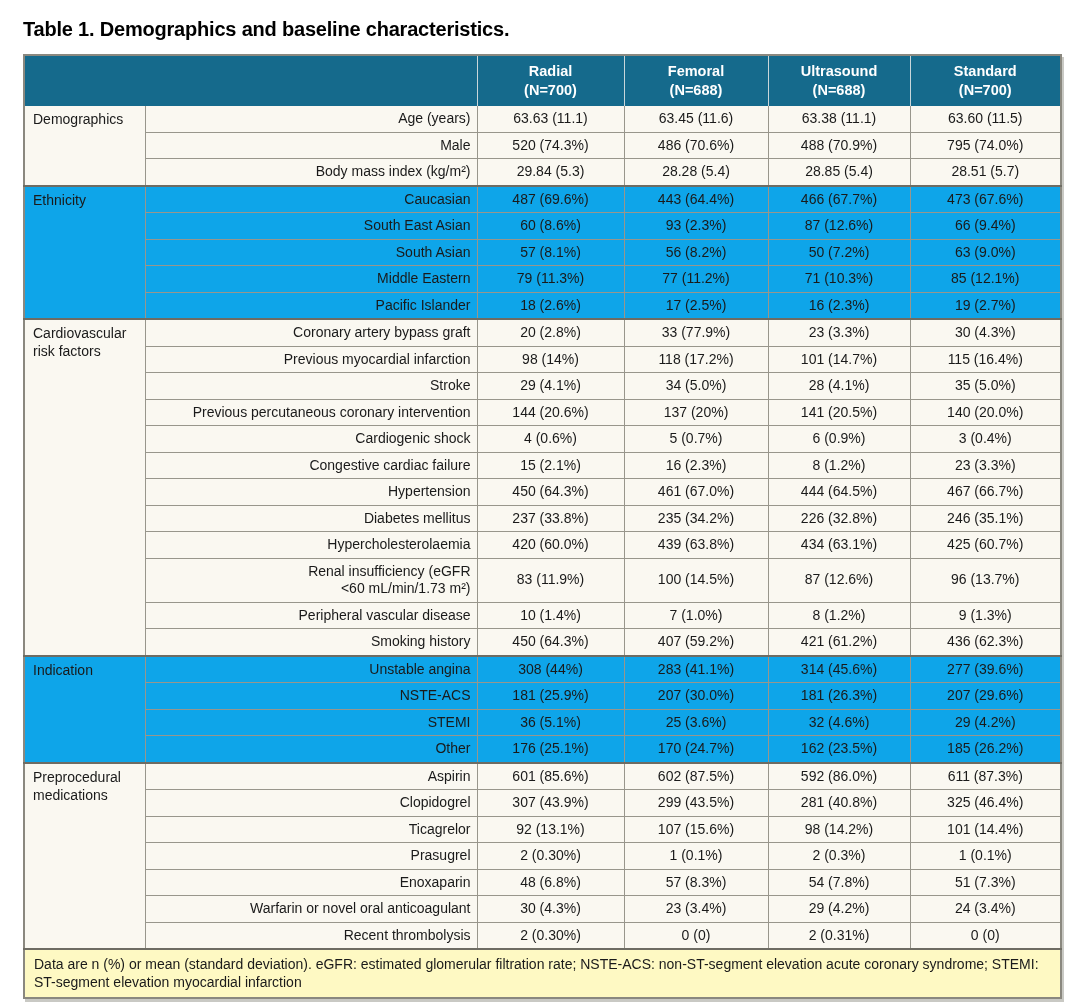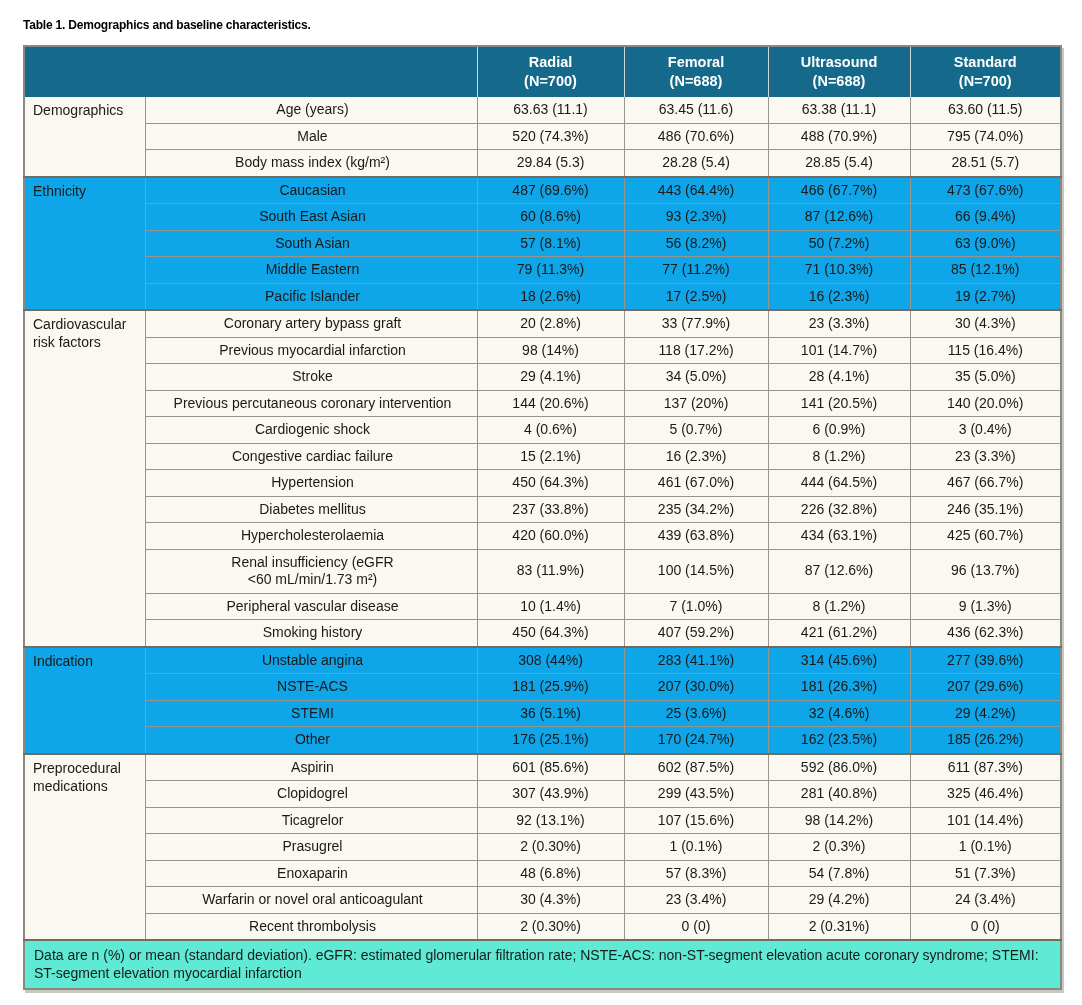--- a/index.html
+++ b/index.html
@@ -4,21 +4,21 @@
 <style>
   * { margin: 0; padding: 0; box-sizing: border-box; }
   html, body {
     width: 1082px; height: 1005px;
     background: #ffffff;
     font-family: "Liberation Sans", sans-serif;
     color: #1a1a1a;
   }
   .page { padding: 16px 22px 0 23px; }
   .table-title {
-    font-size: 12px;
+    font-size: 20px;
     font-weight: bold;
     letter-spacing: -0.2px;
     margin: 2px 0 13px 0;
     color: #000;
   }
   table.demo-table {
     border-collapse: collapse;
     table-layout: fixed;
     width: 1037px;
     font-size: 14px;
@@ -58,28 +58,28 @@
   tbody tr.plain td { background: #faf8f1; }
   tbody tr.beige td { background: #0ea5e9; }
 
   td.group-cell {
     vertical-align: top;
     padding: 4px 4px 22px 8px;
     border-left: none;
     line-height: 1.3;
   }
   td.char-cell {
-    text-align: center;
+    text-align: right;
     padding-left: 9px;
     white-space: pre-line;
   }
   td.val-cell { text-align: center; }
 
   tfoot td {
-    background: #5eead4;
+    background: #fef9c3;
     border-top: 2px solid #6e6c63;
     padding: 5px 9px 6px 9px;
     line-height: 1.3;
     font-size: 14px;
     text-align: left;
   }
 </style>
 </head>
 <body>
 

